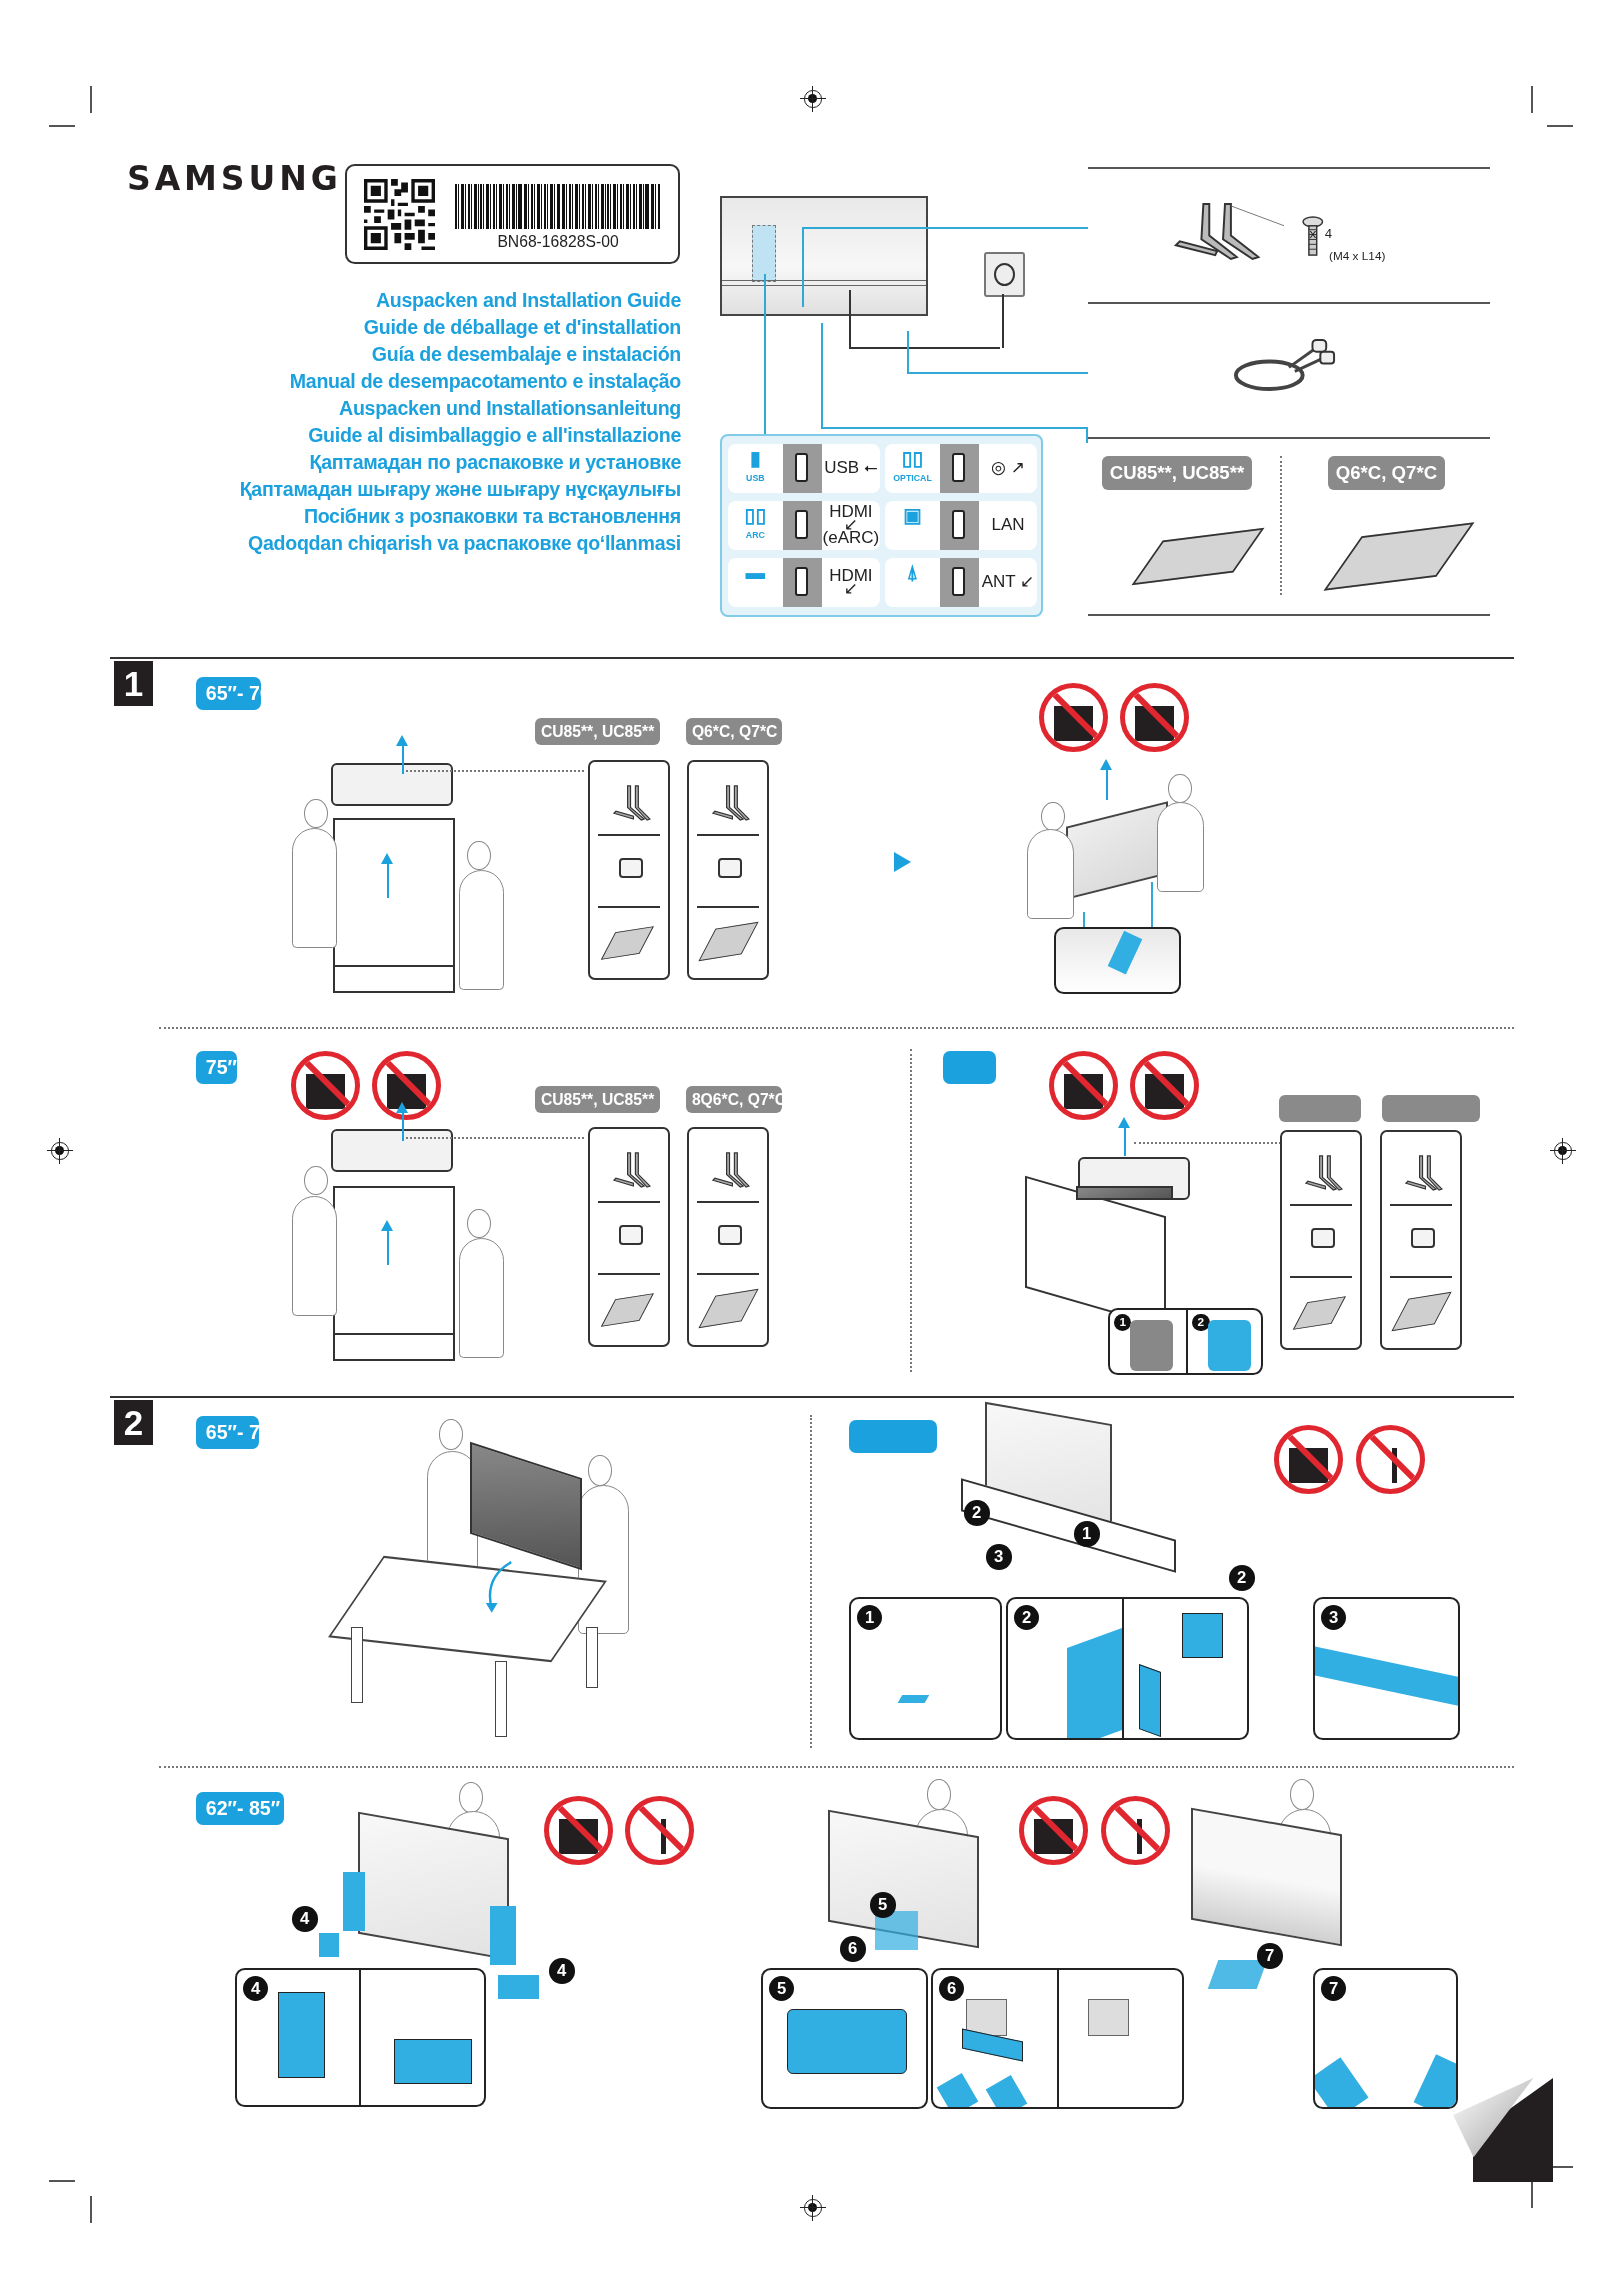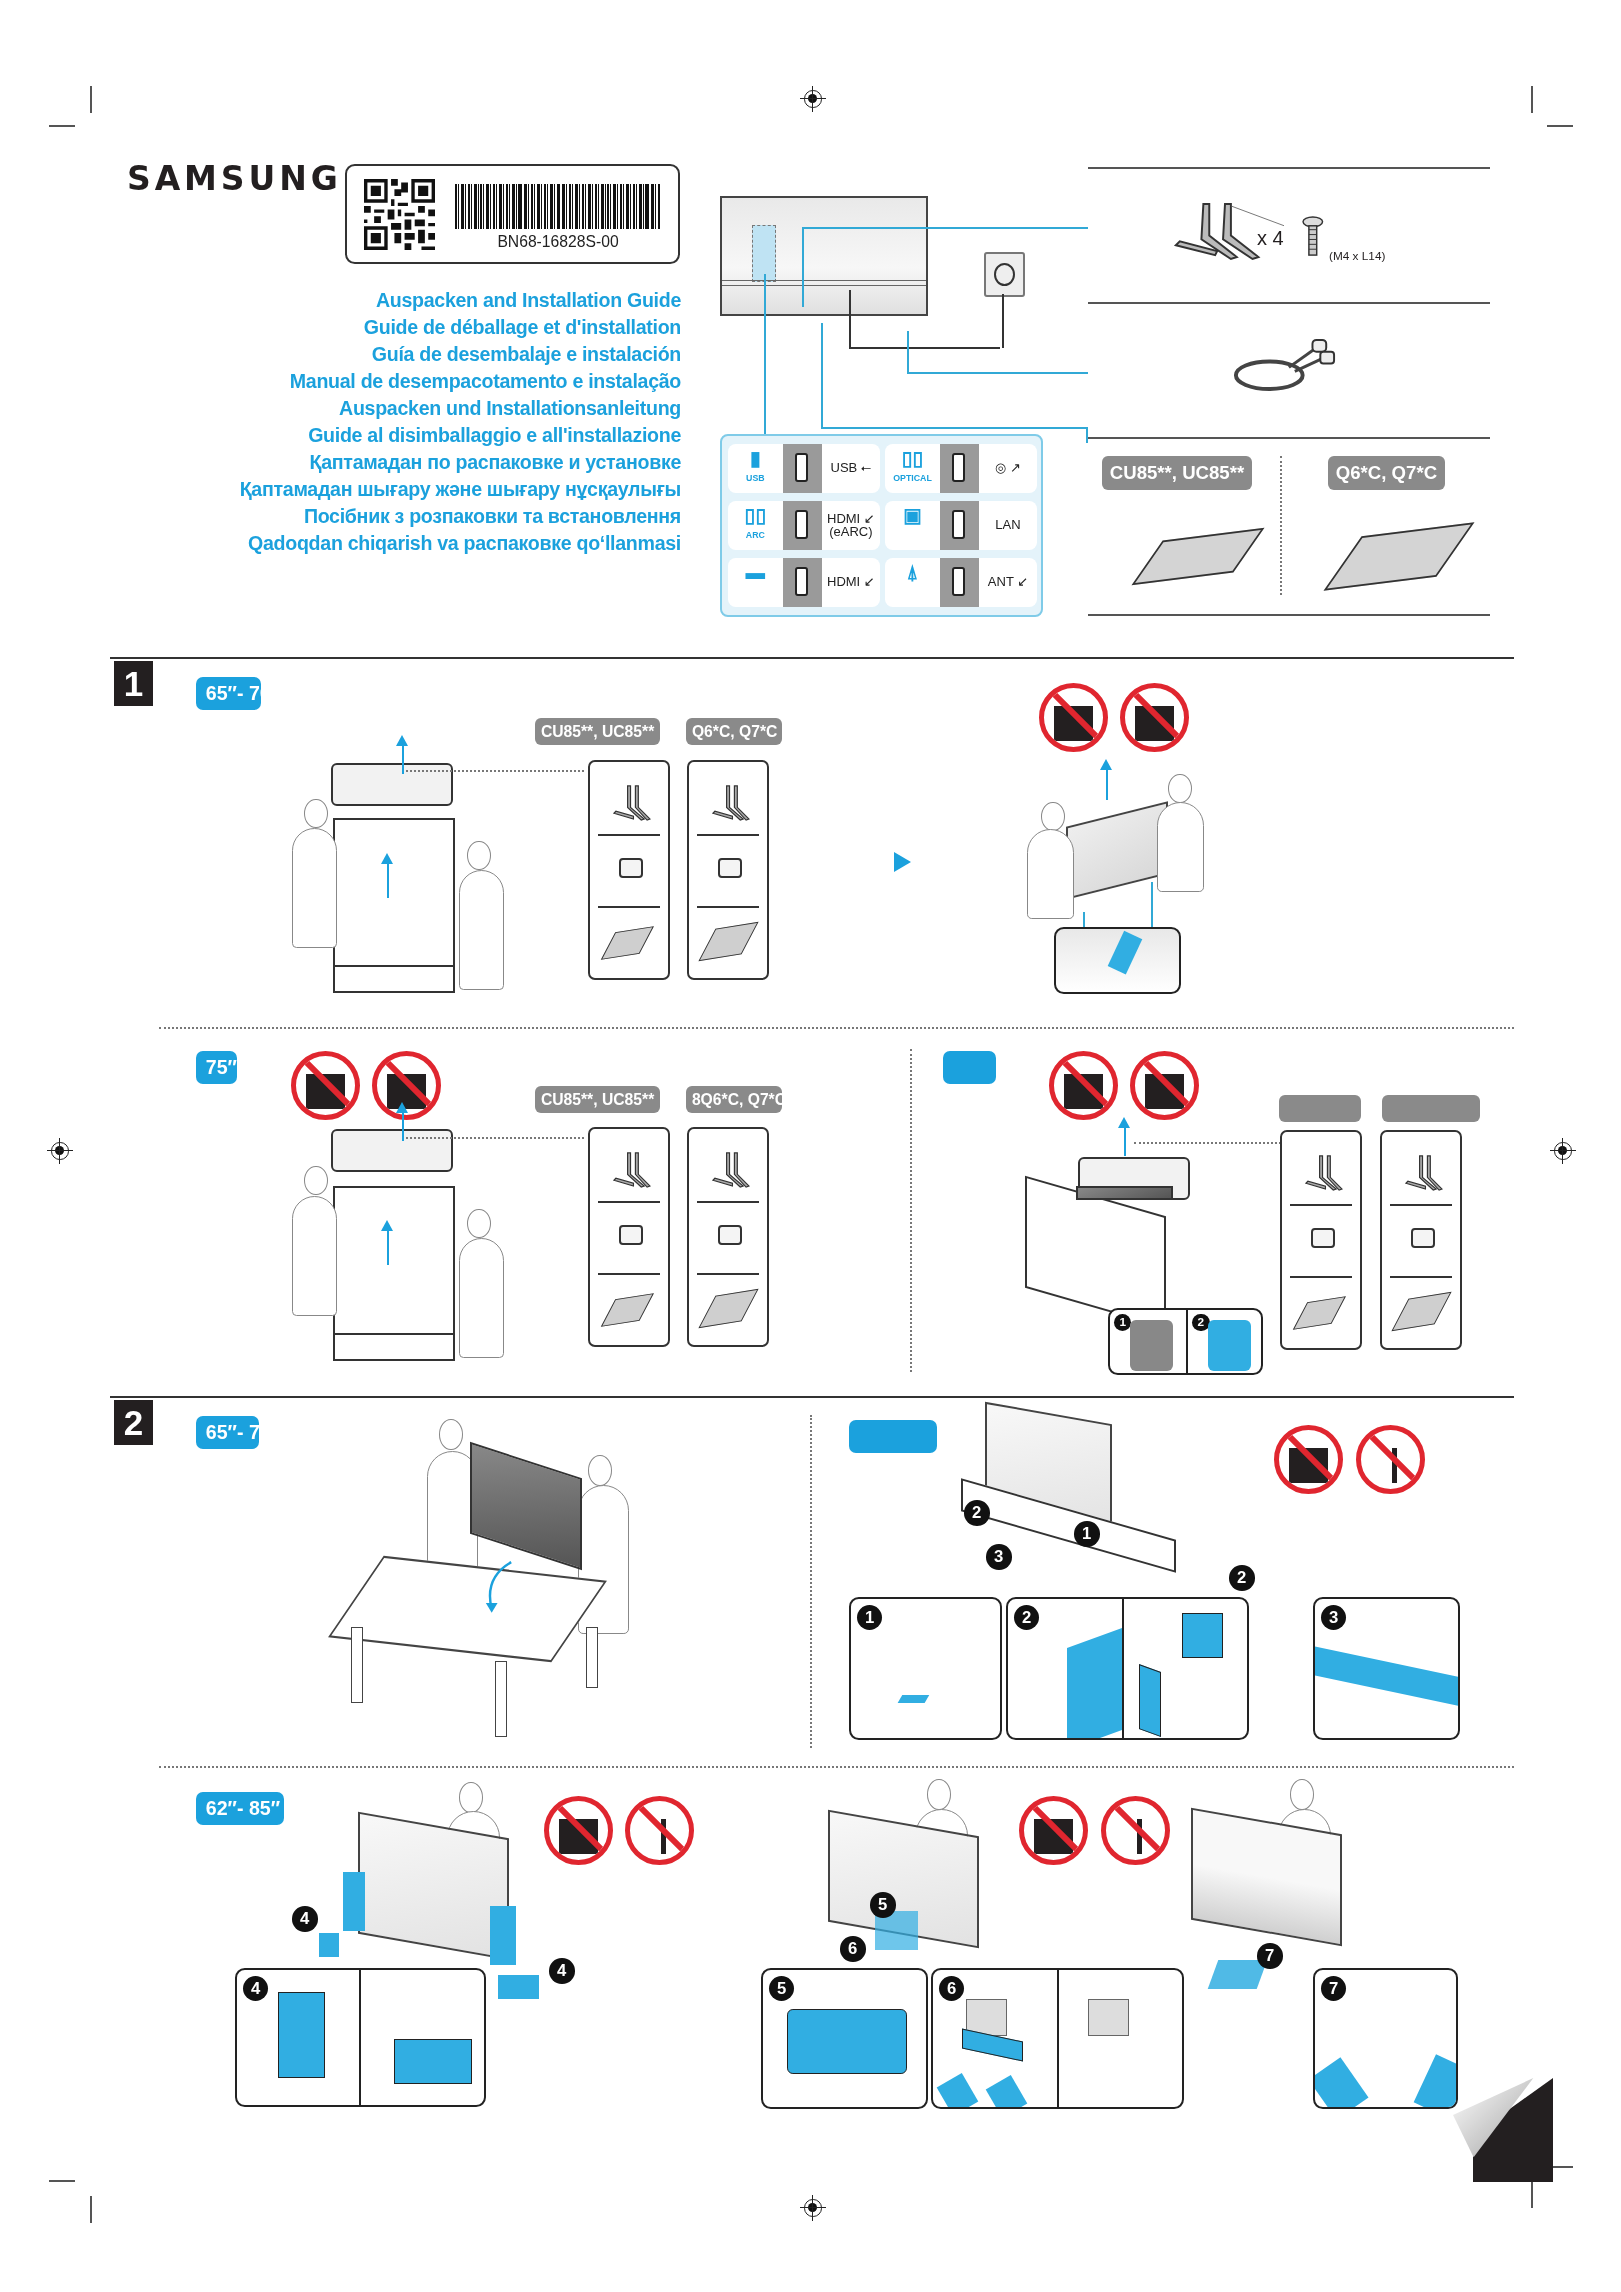--- a/index.html
+++ b/index.html
@@ -30,21 +30,21 @@
   .socket::after{content:"";position:absolute;left:7.8px;top:8.8px;width:21.6px;height:23.5px;border-radius:50%;border:2.9px solid #333;box-sizing:border-box;}
   .line{position:absolute;background:#31a9d6;}
   .cable{position:absolute;background:#333;}
 
   .ports{left:720px;top:434px;width:323px;height:183px;border:2px solid #7fcbe8;border-radius:7.8px;background:#e4f3fa;box-sizing:border-box;}
   .port{position:absolute;width:152px;height:49px;background:#fff;border-radius:7.8px;overflow:hidden;}
   .port .ic{position:absolute;left:0;top:0;width:55px;height:49px;text-align:center;font-size:8.8px;color:#1ba1dd;font-weight:bold;}
   .port .ic .g{display:block;font-size:19.6px;line-height:29px;color:#1ba1dd;}
   .port .cn{position:absolute;left:55px;top:0;width:39px;height:49px;background:#9a9a9a;}
   .port .cn::after{content:"";position:absolute;left:11.8px;top:8.8px;width:13.7px;height:29px;border:2px solid #222;border-radius:2.9px;background:#fff;box-sizing:border-box;}
-  .port .lb{position:absolute;left:94px;top:0;width:58px;height:49px;display:flex;align-items:center;justify-content:center;text-align:center;font-size:13px;color:#222;line-height:12.7px;}
+  .port .lb{position:absolute;left:94px;top:0;width:58px;height:49px;display:flex;align-items:center;justify-content:center;text-align:center;font-size:17px;color:#222;line-height:12.7px;}
 
   
   .acc-line{position:absolute;left:1088px;width:402px;height:2px;background:#555;}
   .stand{position:absolute;}
   .model-tag{position:absolute;background:#8a8a8a;color:#fff;font-weight:bold;font-size:18.6px;border-radius:5.9px;padding:5.9px 7.8px;white-space:nowrap;}
   .plate{position:absolute;background:#d4d4d4;border:2px solid #333;transform:skew(-40deg) rotate(-8deg);}
 
   
   .hr{position:absolute;height:2px;background:#333;}
   .hr-dot{position:absolute;height:0;border-top:2px dotted #777;}
@@ -182,21 +182,21 @@
   <path d="M10 50 L50 60 L52 56 L14 46Z" fill="#bbb" stroke="#333" stroke-width="2"></path>
   <path d="M38 8 L44 8 L44 40 L72 62 L66 64 L36 44Z" fill="#bbb" stroke="#333" stroke-width="2"></path>
   <path d="M60 8 L66 8 L66 40 L94 62 L88 64 L58 44Z" fill="#bbb" stroke="#333" stroke-width="2"></path>
   <line x1="66" y1="10" x2="125" y2="32" stroke="#555" stroke-width="0.8"></line>
 </svg>
 <svg class="stand" style="left:1302px;top:216px;" width="21.6" height="43" viewBox="0 0 22 44">
   <ellipse cx="11" cy="6" rx="10" ry="5" fill="#ddd" stroke="#333" stroke-width="1.5"></ellipse>
   <rect x="7" y="10" width="8" height="30" fill="#ccc" stroke="#333" stroke-width="1.5"></rect>
   <path d="M7 14h8M7 19h8M7 24h8M7 29h8M7 34h8" stroke="#333"></path>
 </svg>
-<div class="abs" style="left:1257px;top:227px;font-size:20px;">x 4</div>
+<div class="abs" style="left:1309px;top:227px;font-size:13px;font-family:Liberation Mono, monospace;">x 4</div>
 <div class="abs" style="left:1329px;top:249px;font-size:11.8px;">(M4 x L14)</div>
 <svg class="stand" style="left:1230px;top:328px;" width="108" height="69" viewBox="0 0 110 70">
   <ellipse cx="40" cy="48" rx="34" ry="14" fill="none" stroke="#444" stroke-width="4"></ellipse>
   <path d="M60 40 L88 20" stroke="#444" stroke-width="3"></path>
   <path d="M66 44 L96 30" stroke="#444" stroke-width="3"></path>
   <rect x="84" y="12" width="14" height="12" rx="4" fill="#eee" stroke="#333" stroke-width="2"></rect>
   <rect x="92" y="24" width="14" height="12" rx="3" fill="#eee" stroke="#333" stroke-width="2"></rect>
 </svg>
 <div class="model-tag" style="left:1102px;top:456px;">CU85**, UC85**</div>
 <div class="model-tag" style="left:1328px;top:456px;">Q6*C, Q7*C</div>

